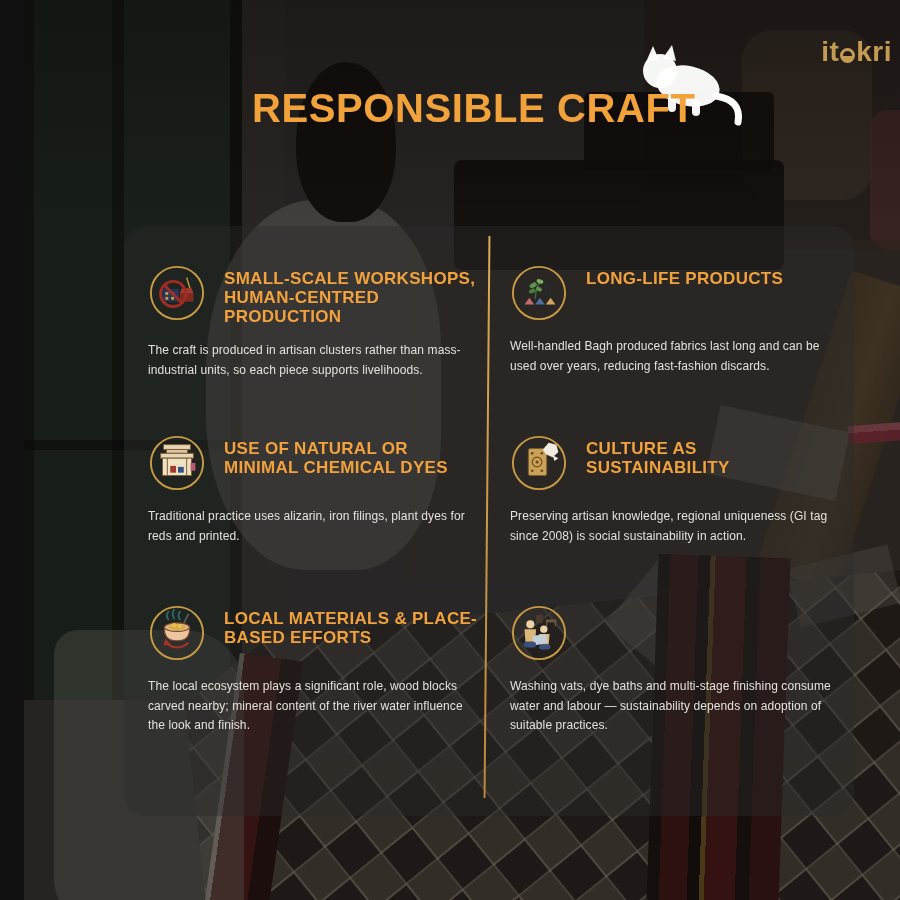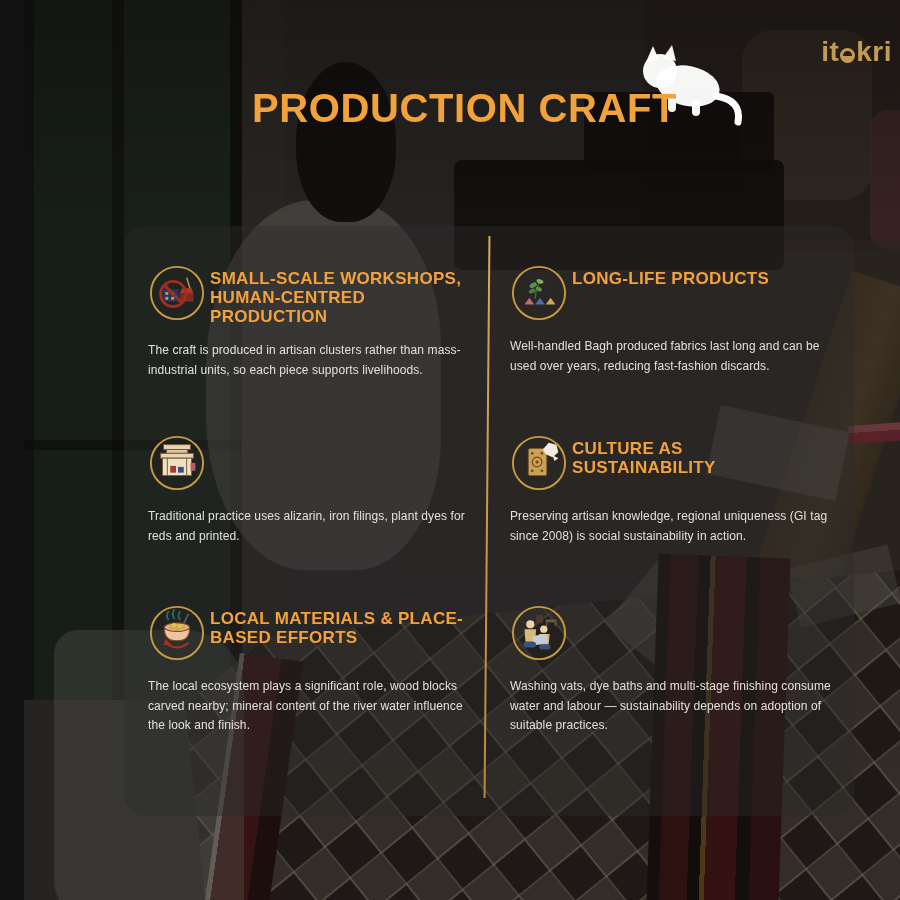--- a/index.html
+++ b/index.html
@@ -78,21 +78,21 @@
   .panel{
     position:absolute;left:100px;top:226px;width:730px;height:590px;
     background:rgba(44,42,43,.42);border-radius:22px;
   }
   .divider{
     position:absolute;left:462px;top:236px;width:2px;height:562px;
     background:linear-gradient(180deg,#d8ab58,#b9873a);
     transform:rotate(.5deg);
   }
   .section{position:absolute;width:334px;}
-  .sec-head{display:flex;align-items:flex-start;gap:4px;min-height:58px;}
+  .sec-head{display:flex;align-items:flex-start;gap:18px;min-height:58px;}
   .sec-icon{flex:0 0 58px;width:58px;height:58px;}
   .sec-heading{
     width:258px;padding-top:5px;
     color:#f2a23c;font-size:17px;line-height:19px;font-weight:700;letter-spacing:.3px;
     text-transform:uppercase;
   }
   .sec-body{
     margin-top:15px;width:332px;
     color:#e4e1dc;font-size:12px;line-height:19.5px;letter-spacing:.1px;
   }
@@ -145,21 +145,21 @@
         <polygon points="33,14 42,1 46,17"></polygon>
         <circle cx="30" cy="27" r="17"></circle>
         <ellipse cx="58" cy="42" rx="32" ry="20" transform="rotate(12 58 42)"></ellipse>
         <rect x="38" y="52" width="8" height="16" rx="4"></rect>
         <rect x="62" y="56" width="8" height="16" rx="4"></rect>
       </g>
       <path d="M86,52 q26,4 22,26" stroke="#ffffff" stroke-width="7" fill="none" stroke-linecap="round"></path>
     </svg>
 
     <div class="title">
-      <div>PRODUCTION CRAFT</div>
+      <div>RESPONSIBLE CRAFT</div>
     </div>
 
     <div class="panel"></div>
     <div class="divider"></div>
 
     <div class="section s1">
       <div class="sec-head">
         <svg class="sec-icon" viewBox="0 0 60 60">
           <circle cx="30" cy="30" r="27" fill="none" stroke="#c79a44" stroke-width="2"></circle>
           <line x1="40" y1="14" x2="44" y2="27" stroke="#c79a44" stroke-width="1.4"></line>
@@ -207,20 +207,21 @@
           <rect x="16" y="11" width="28" height="5" fill="#e6d6b4" stroke="#7a5a35" stroke-width="1"></rect>
           <rect x="19" y="16" width="22" height="4" fill="#d9c6a0" stroke="#7a5a35" stroke-width="1"></rect>
           <rect x="13" y="20" width="34" height="5" fill="#e6d6b4" stroke="#7a5a35" stroke-width="1"></rect>
           <rect x="15" y="25" width="30" height="18" fill="#efe2c2" stroke="#7a5a35" stroke-width="1"></rect>
           <line x1="20" y1="25" x2="20" y2="43" stroke="#7a5a35" stroke-width="1"></line>
           <line x1="40" y1="25" x2="40" y2="43" stroke="#7a5a35" stroke-width="1"></line>
           <rect x="23" y="33" width="6" height="7" fill="#a13a30"></rect>
           <rect x="31" y="34" width="6" height="6" fill="#34508a"></rect>
           <rect x="44" y="30" width="5" height="8" fill="#b85a6a"></rect>
         </svg>
+        <div class="sec-heading">USE OF NATURAL OR MINIMAL CHEMICAL DYES</div>
       </div>
       <div class="sec-body">Traditional practice uses alizarin, iron filings, plant dyes for reds and printed.</div>
     </div>
 
     <div class="section s4">
       <div class="sec-head">
         <svg class="sec-icon" viewBox="0 0 60 60">
           <circle cx="30" cy="30" r="27" fill="none" stroke="#c79a44" stroke-width="2"></circle>
           <rect x="19" y="15" width="19" height="28" rx="2" fill="#c9a157" stroke="#7a5a2a" stroke-width="1"></rect>
           <circle cx="28" cy="29" r="5" fill="none" stroke="#6e4a1e" stroke-width="1.2"></circle>

